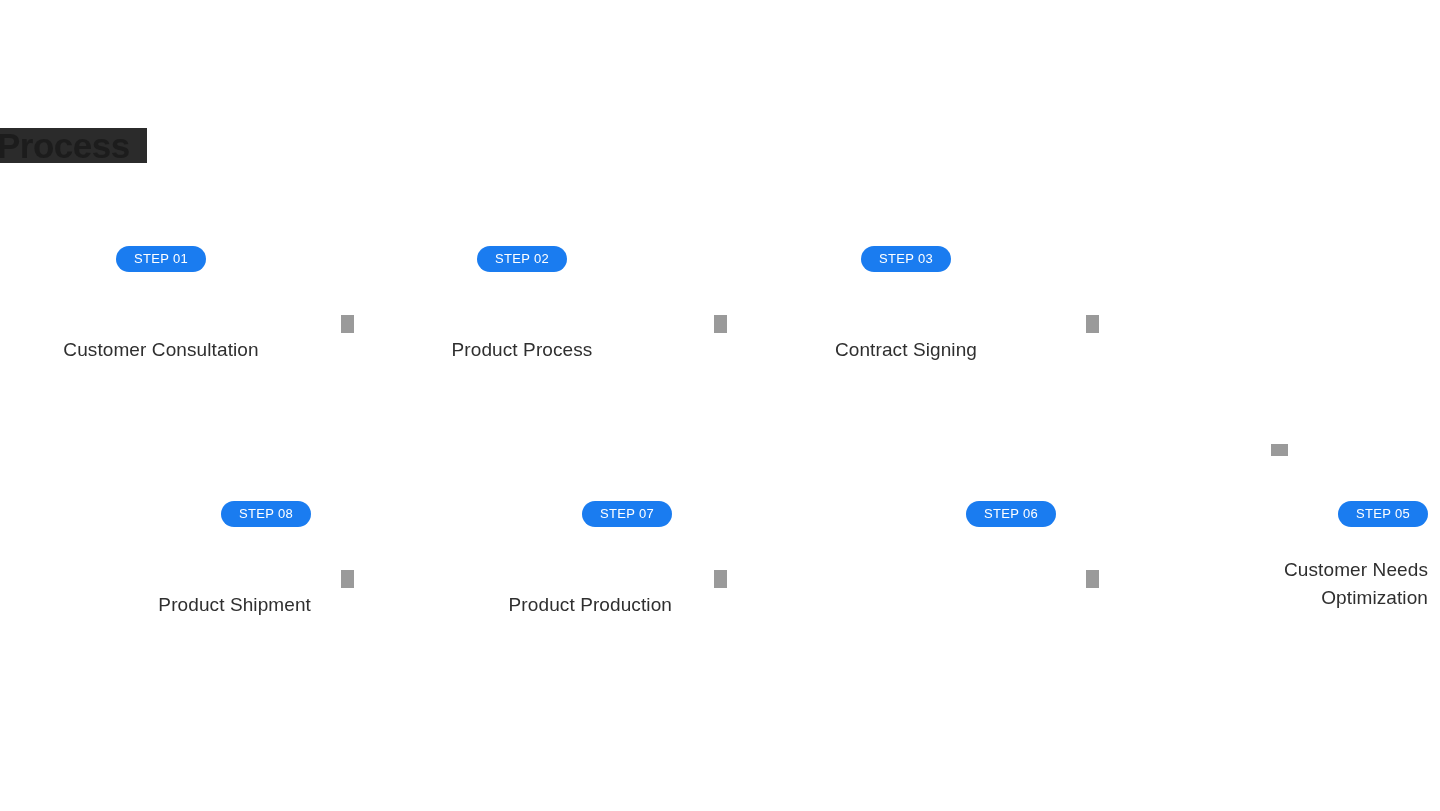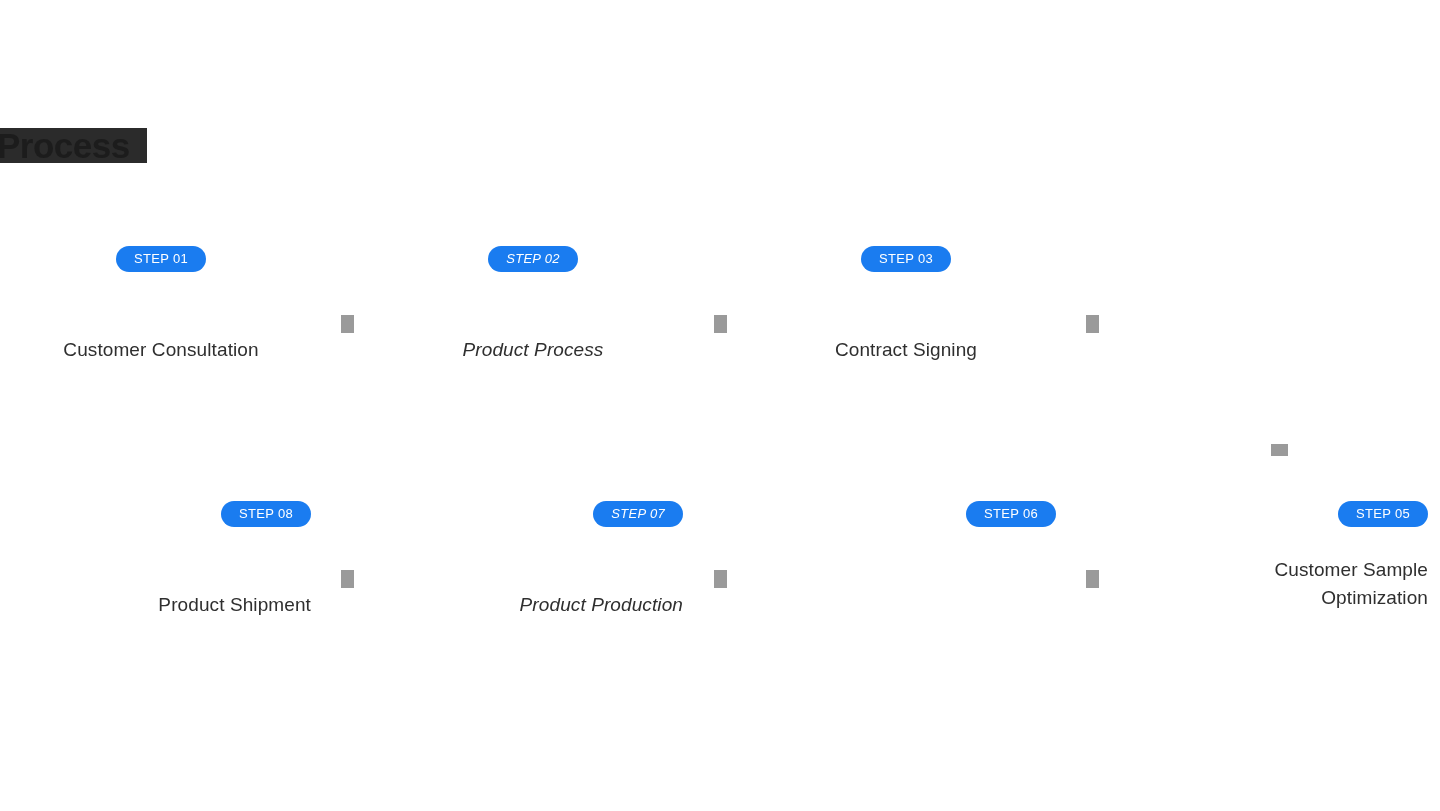--- a/index.html
+++ b/index.html
@@ -54,21 +54,21 @@
 
   .step {
     position: absolute;
     width: 300px;
     text-align: center;
   }
   .step-row1 { top: 246px; }
   .step-row2 { top: 501px; text-align: right; }
 
   .step-c1 { left: 11px; }
-  .step-c2 { left: 383px; font-style: italic; }
+  .step-c2 { left: 372px; }
   .step-c3 { left: 756px; }
   .step-c4 { left: 1128px; }
 
   .badge {
     display: inline-block;
     background: #1a7cf0;
     color: #ffffff;
     font-size: 13px;
     line-height: 13px;
     font-weight: 400;
@@ -144,21 +144,21 @@
     <span class="badge">STEP 07</span>
     <div class="step-label">Product Production</div>
   </div>
 
   <div class="step step-row2 step-c3">
     <span class="badge">STEP 06</span>
   </div>
 
   <div class="step step-row2 step-c4">
     <span class="badge">STEP 05</span>
-    <div class="step-label two-line">Customer Sample
+    <div class="step-label two-line">Customer Needs
 Optimization</div>
   </div>
 
   <div class="connector horiz conn-r1-1"></div>
   <div class="connector horiz conn-r1-2"></div>
   <div class="connector horiz conn-r1-3"></div>
   <div class="connector vert conn-down"></div>
   <div class="connector horiz conn-r2-1"></div>
   <div class="connector horiz conn-r2-2"></div>
   <div class="connector horiz conn-r2-3"></div>

